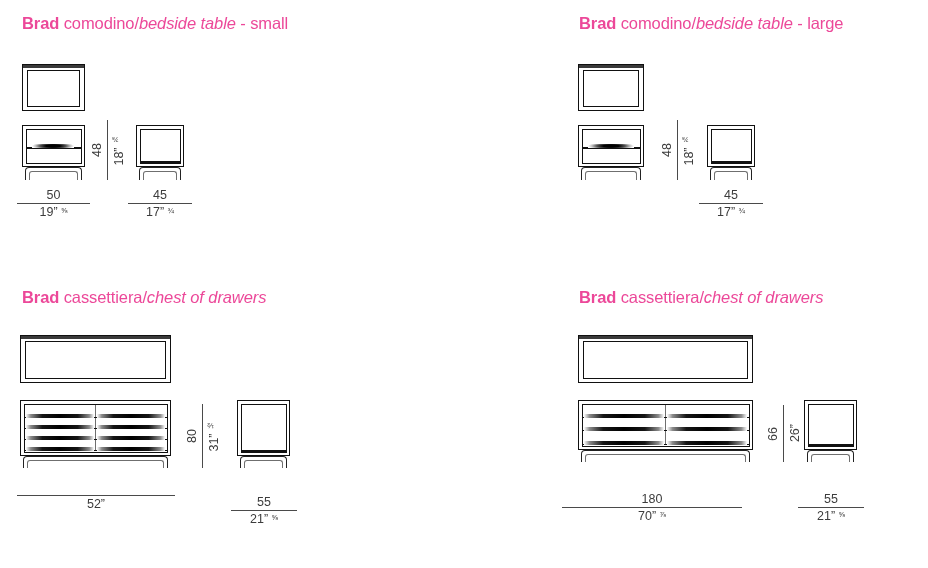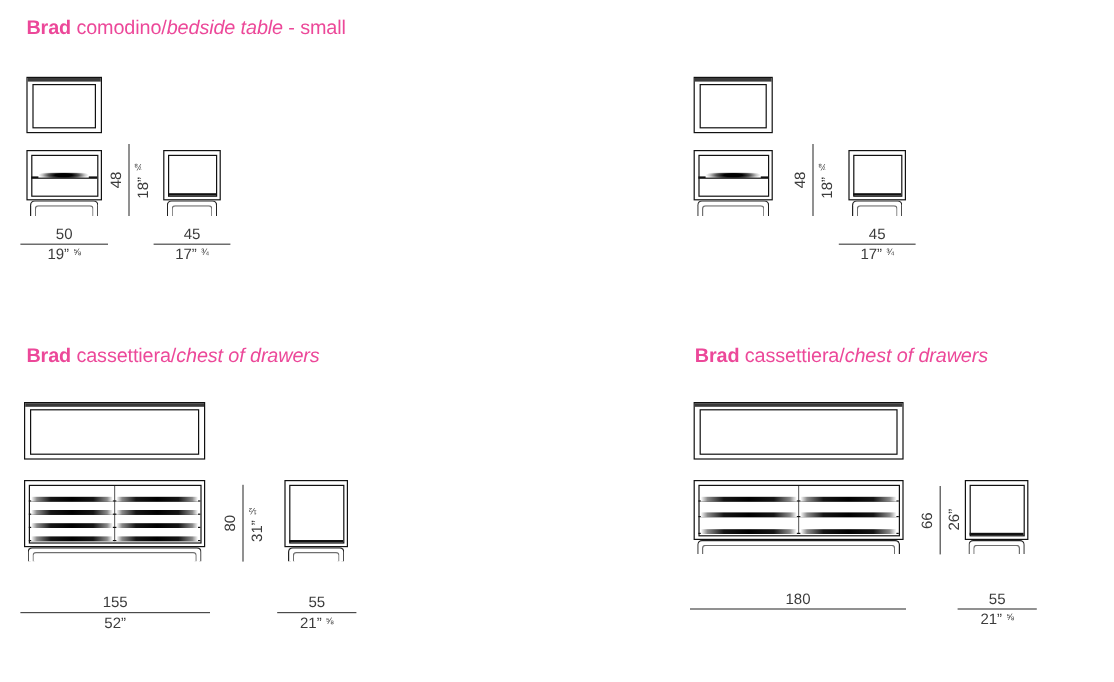--- a/index.html
+++ b/index.html
@@ -226,20 +226,23 @@
 
   <div class="dim-h" style="left:128px; top:188px; width:64px;">
     <span class="cm">45</span>
     <span class="rule"></span>
     <span class="inch"><span>17”</span>&nbsp;<sup class="frac">¾</sup></span>
   </div>
 </div>
 
 <div class="quadrant" id="q-tr">
 
+  <div class="title" style="left:115px;">
+    <span class="b">Brad</span><span class="n">&nbsp;</span><span class="n">comodino</span><span class="n">/</span><span class="i">bedside table</span><span class="n"> - large</span>
+  </div>
 
   <div class="plan draw" style="left:114px; top:64px; width:66px; height:47px;"></div>
 
   <div class="draw" style="left:114px; top:125px; width:66px; height:55px;">
     <div class="carcass" style="left:0; top:0; width:66px; height:42px;"></div>
     <div class="shelf" style="left:4px; top:22px; width:58px;"></div>
     <div class="handle" style="left:10px; top:18.5px; width:46px;"></div>
     <div class="legs" style="left:3px; top:42px; width:60px; height:13px;">
       <div class="legframe"></div>
     </div>
@@ -307,21 +310,20 @@
     </div>
   </div>
 
   <div class="dim-v" style="left:185px; top:120px; height:64px;">
     <span class="cm">80</span>
     <span class="vrule"></span>
     <span class="inch"><span>31”</span>&nbsp;<sup class="frac">½</sup></span>
   </div>
 
   <div class="dim-h" style="left:17px; top:211px; width:158px;">
-    <span class="cm">155</span>
     <span class="rule"></span>
     <span class="inch"><span>52”</span><sup class="frac"></sup></span>
   </div>
 
   <div class="dim-h" style="left:231px; top:211px; width:66px;">
     <span class="cm">55</span>
     <span class="rule"></span>
     <span class="inch"><span>21”</span>&nbsp;<sup class="frac">⅝</sup></span>
   </div>
 </div>
@@ -362,23 +364,24 @@
       <div class="legframe"></div>
     </div>
   </div>
 
   <div class="dim-v" style="left:302px; top:121px; height:57px;">
     <span class="cm">66</span>
     <span class="vrule"></span>
     <span class="inch"><span>26”</span><sup class="frac"></sup></span>
   </div>
 
-  <div class="dim-h" style="left:111px; top:208px; width:180px;">
+  <div class="dim-h" style="left:98px; top:208px; width:180px;">
     <span class="cm">180</span>
     <span class="rule"></span>
+    <span class="inch"><span>70”</span>&nbsp;<sup class="frac">⅞</sup></span>
   </div>
 
   <div class="dim-h" style="left:334px; top:208px; width:66px;">
     <span class="cm">55</span>
     <span class="rule"></span>
     <span class="inch"><span>21”</span>&nbsp;<sup class="frac">⅝</sup></span>
   </div>
 </div>
 
 </body></html>

